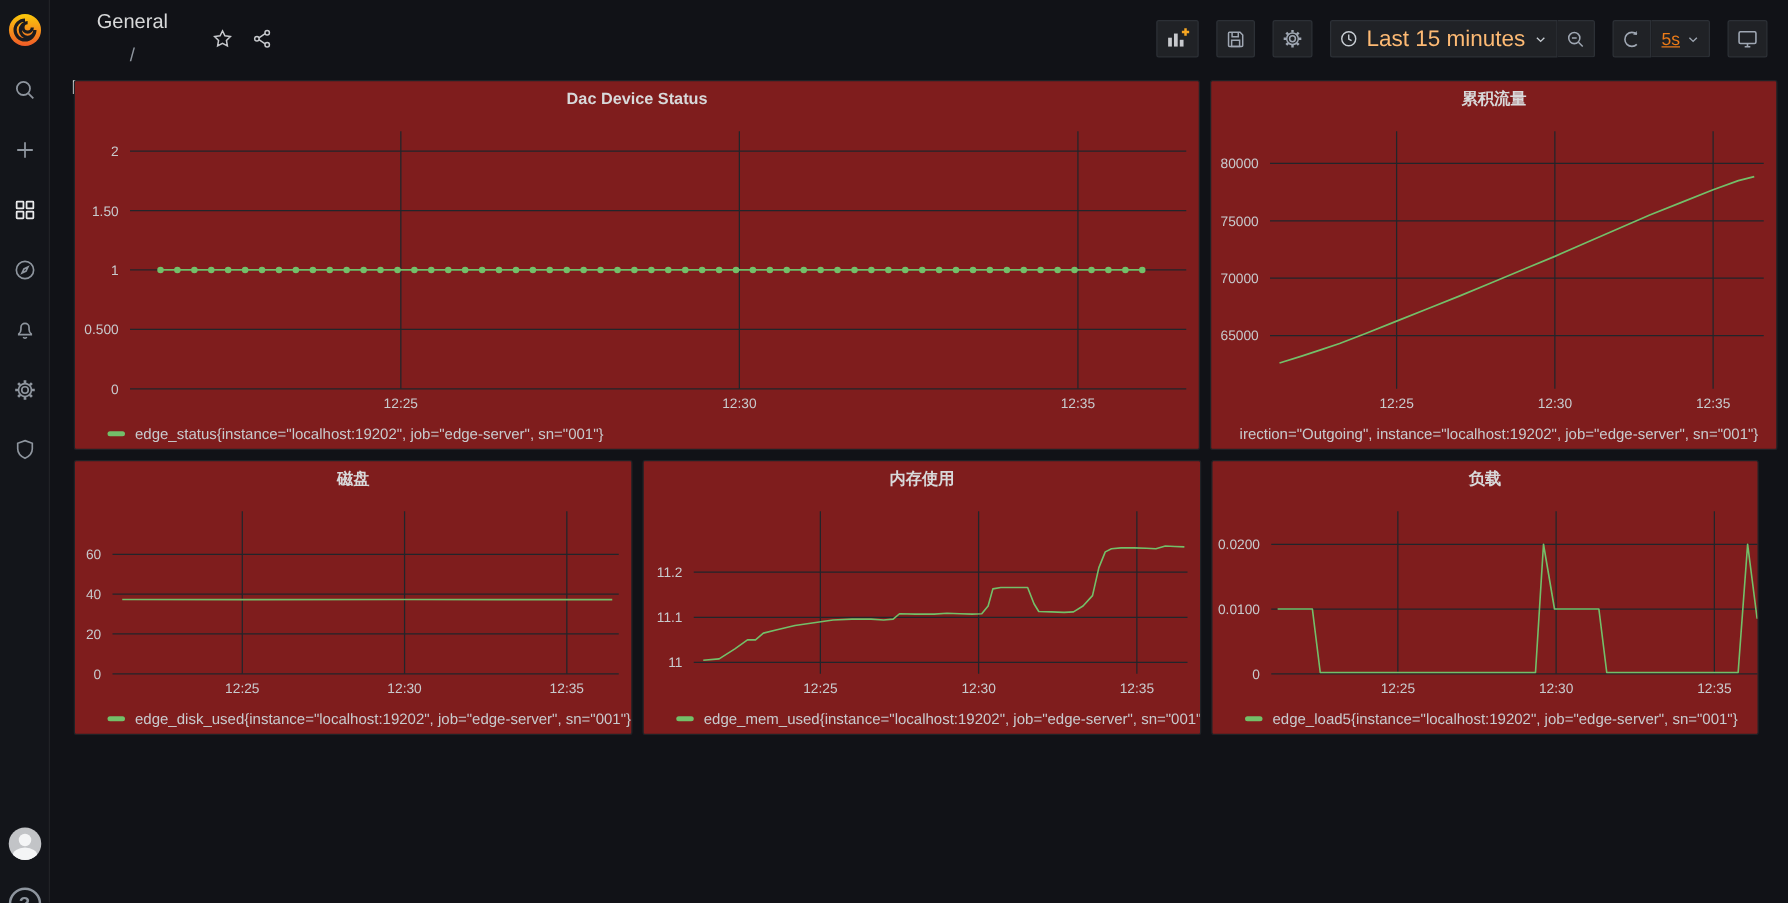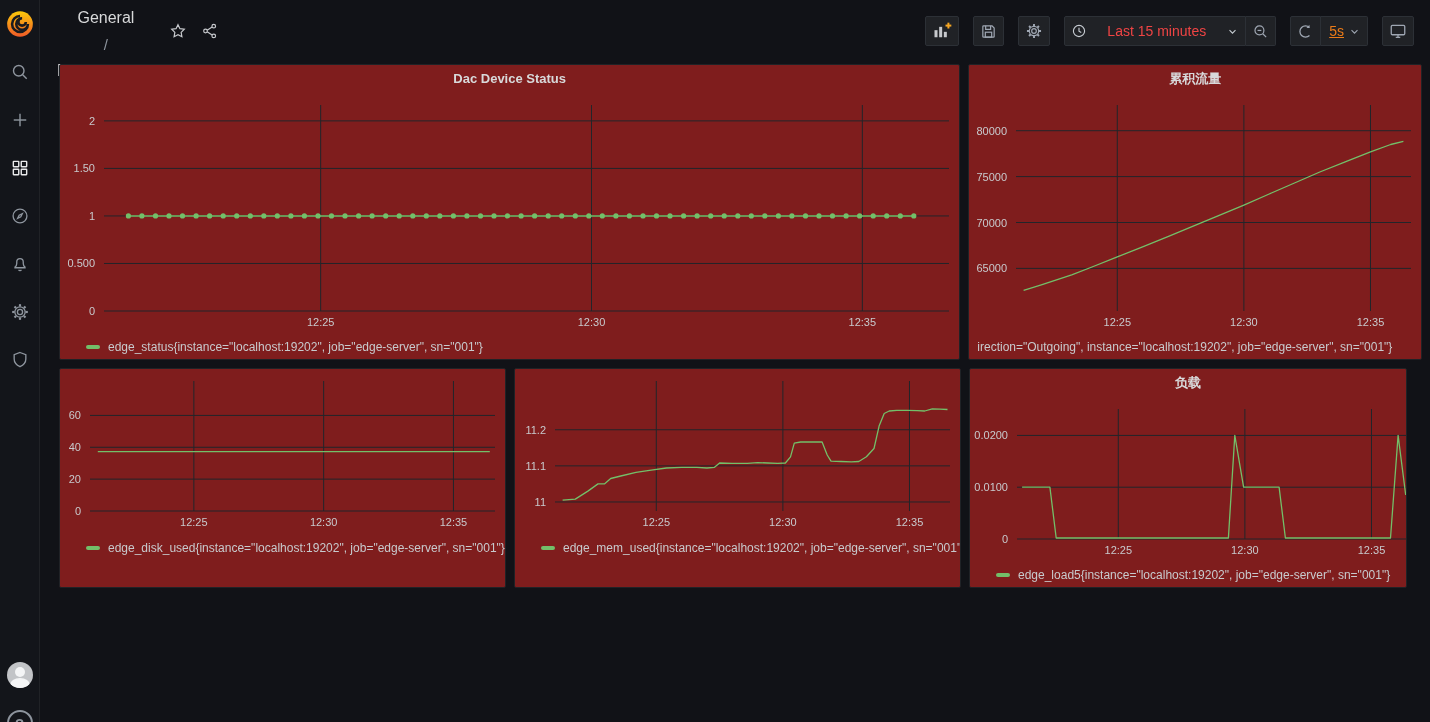--- a/index.html
+++ b/index.html
@@ -29,30 +29,30 @@
   .crumb-icn { display:flex; align-items:center; }
   .nav-icnbtn { margin-left:14px; display:flex; align-items:center; cursor:pointer; }
   .toolbar { margin-left:auto; display:flex; align-items:center; }
   .tbtn { height:30px; min-width:30px; background:#202226; border:1px solid #2c3036; border-radius:2px;
     display:flex; align-items:center; justify-content:center; padding:0 6px; cursor:pointer; }
   .tgap { margin-left:14px; }
   .tgroup { display:flex; margin-left:14px; }
   .tgroup .tbtn { border-radius:0; }
   .tgroup .tbtn:first-child { border-radius:2px 0 0 2px; }
   .tgroup .tbtn:last-child  { border-radius:0 2px 2px 0; border-left:none; }
-  .time-label { font-size:14px; font-weight:500; color:#ef4444; margin:0 20px; white-space:nowrap; }
+  .time-label { font-size:18px; font-weight:500; color:#fdba74; margin:0 6px; white-space:nowrap; }
   .refresh-val { font-size:14px; font-weight:500; margin:0 4px 0 2px; }
 
   
   .dash { margin-top:2px; padding:0 8px 0 18px; }
   .row { display:flex; gap:8px; }
   .row2 { margin-top:8px; }
   .panel { background:#7f1d1d; border:1px solid #202226; border-radius:2px; display:flex; flex-direction:column; overflow:hidden; }
   .p-w902 { width:902px; height:296px; }
-  .p-w454 { width:454px; height:296px; }
+  .p-w454 { width:454px; height:296px;align-items:center; }
   .p2-w447 { width:447px; height:220px; }
   .p2-w454 { width:438px; height:220px; }
   .panel-title { height:28px; line-height:28px; text-align:center; font-size:13px; font-weight:600; color:#d8d9da; cursor:pointer; }
   .chart { width:100%; }
   .chart-h1 { height:242px; }
   .chart-h2 { height:166px; }
   svg text { font-family:"Liberation Sans", sans-serif; }
   .legend { height:26px; display:flex; align-items:center; gap:8px; padding-left:26px;
     font-size:12px; color:#c8cacd; white-space:nowrap; overflow:hidden; cursor:pointer; }
   .legend.noicon { padding-left:8px; }
@@ -354,20 +354,21 @@
               <polyline points="54.6,197.4 72.3,191.9 87.5,186.9 102.7,181.8 123.0,174.0 148.3,163.9 173.6,153.8 198.9,143.7 224.2,133.2 249.6,122.6 274.9,112.1 300.2,101.0 325.5,90.0 350.8,79.0 376.2,68.9 401.5,58.8 421.7,51.5 434.4,48.3" fill="none" stroke="#73BF69" stroke-width="1.3" stroke-linejoin="round"></polyline>
             </svg></div>
         <div class="legend noicon">
           <span>irection="Outgoing", instance="localhost:19202", job="edge-server", sn="001"}</span>
         </div>
       </div>
     </div>
 
     <div class="row row2">
       <div class="panel p2-w447">
+        <div class="panel-title">磁盘</div>
         <div class="chart chart-h2"><svg width="445" height="164">
               <line x1="30" y1="46.41176470588235" x2="435" y2="46.41176470588235" stroke="#22252a" stroke-width="1"></line>
               <text x="21" y="50.41176470588235" text-anchor="end" fill="#c8cacd" font-size="11">60</text>
               <line x1="30" y1="78.27450980392156" x2="435" y2="78.27450980392156" stroke="#22252a" stroke-width="1"></line>
               <text x="21" y="82.27450980392156" text-anchor="end" fill="#c8cacd" font-size="11">40</text>
               <line x1="30" y1="110.13725490196079" x2="435" y2="110.13725490196079" stroke="#22252a" stroke-width="1"></line>
               <text x="21" y="114.13725490196079" text-anchor="end" fill="#c8cacd" font-size="11">20</text>
               <line x1="30" y1="142" x2="435" y2="142" stroke="#22252a" stroke-width="1"></line>
               <text x="21" y="146" text-anchor="end" fill="#c8cacd" font-size="11">0</text>
               <line x1="133.8461538461537" y1="12" x2="133.8461538461537" y2="142" stroke="#22252a" stroke-width="1"></line>
@@ -377,20 +378,21 @@
               <line x1="393.46153846153794" y1="12" x2="393.46153846153794" y2="142" stroke="#22252a" stroke-width="1"></line>
               <text x="393.46153846153794" y="157" text-anchor="middle" fill="#c8cacd" font-size="11">12:35</text>
               <polyline points="37.8,82.6 133.8,82.7 263.7,82.6 341.5,82.7 429.8,82.7" fill="none" stroke="#73BF69" stroke-width="1.3" stroke-linejoin="round"></polyline>
             </svg></div>
         <div class="legend">
           <span class="lmark" style="background: rgb(115, 191, 105);"></span>
           <span>edge_disk_used{instance="localhost:19202", job="edge-server", sn="001"}</span>
         </div>
       </div>
       <div class="panel p2-w447">
+        <div class="panel-title">内存使用</div>
         <div class="chart chart-h2"><svg width="445" height="164">
               <line x1="40" y1="60.750000000000405" x2="435" y2="60.750000000000405" stroke="#22252a" stroke-width="1"></line>
               <text x="31" y="64.7500000000004" text-anchor="end" fill="#c8cacd" font-size="11">11.2</text>
               <line x1="40" y1="96.86111111111126" x2="435" y2="96.86111111111126" stroke="#22252a" stroke-width="1"></line>
               <text x="31" y="100.86111111111126" text-anchor="end" fill="#c8cacd" font-size="11">11.1</text>
               <line x1="40" y1="132.97222222222211" x2="435" y2="132.97222222222211" stroke="#22252a" stroke-width="1"></line>
               <text x="31" y="136.97222222222211" text-anchor="end" fill="#c8cacd" font-size="11">11</text>
               <line x1="141.28205128205116" y1="12" x2="141.28205128205116" y2="142" stroke="#22252a" stroke-width="1"></line>
               <text x="141.28205128205116" y="157" text-anchor="middle" fill="#c8cacd" font-size="11">12:25</text>
               <line x1="267.884615384615" y1="12" x2="267.884615384615" y2="142" stroke="#22252a" stroke-width="1"></line>

